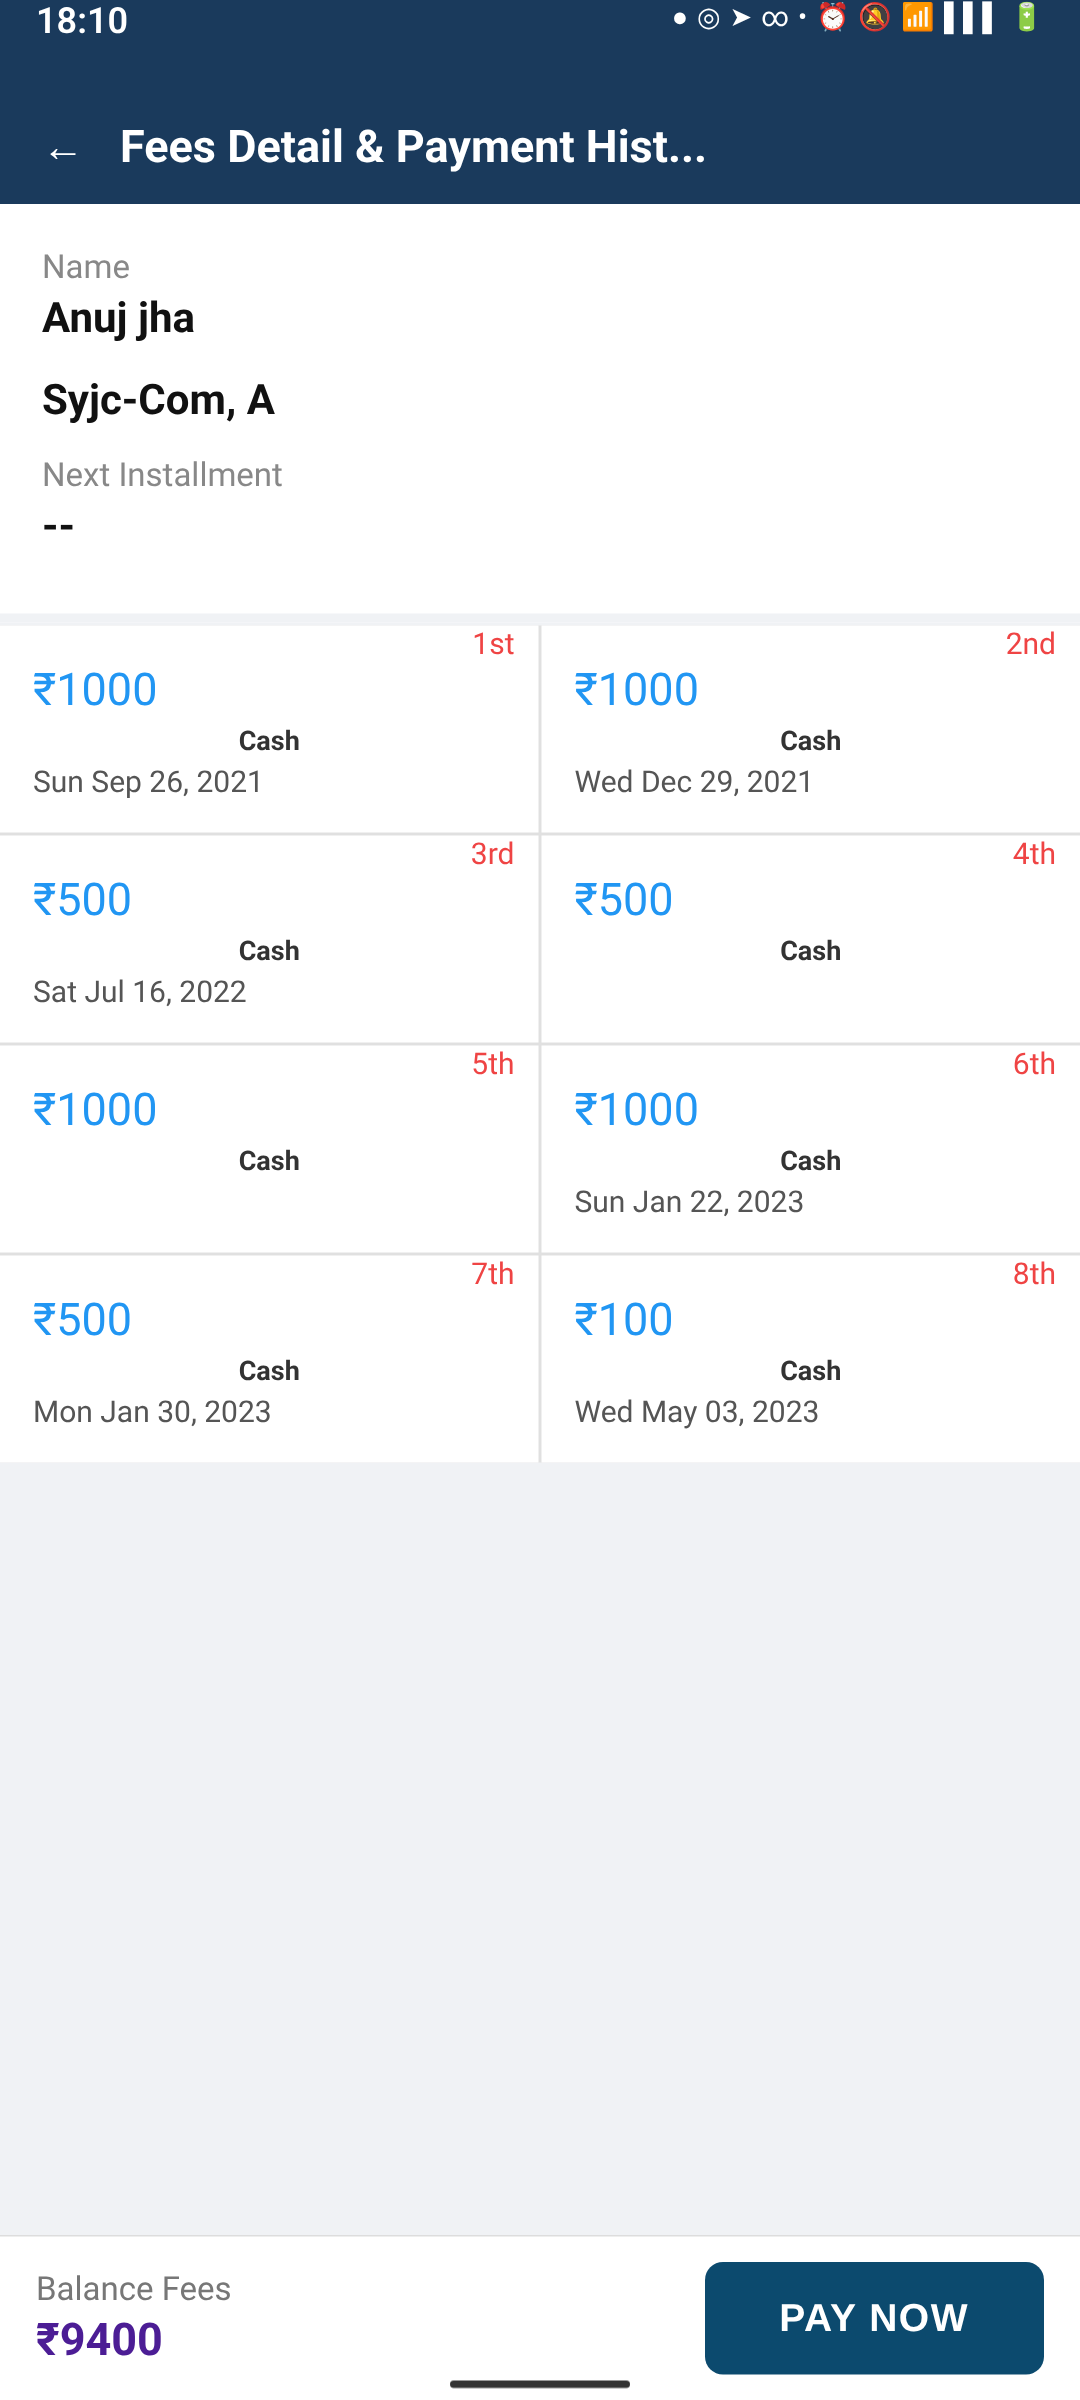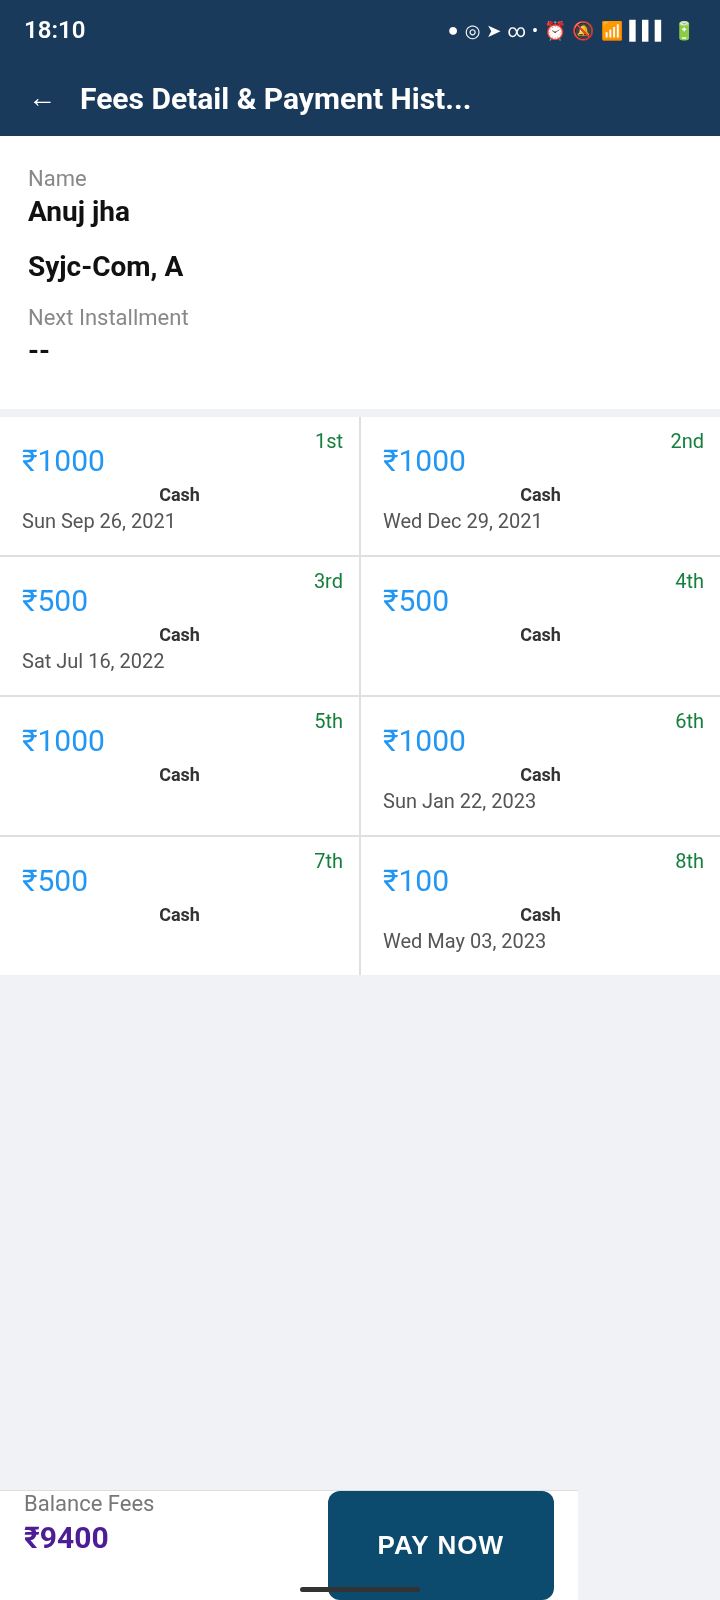--- a/index.html
+++ b/index.html
@@ -11,21 +11,21 @@
       background: #f0f2f5;
       position: relative;
       overflow-x: hidden;
     }
 
     
     .status-bar {
       background: #1a3a5c;
       height: 60px;
       display: flex;
-      align-items: center;
+      align-items: flex-start;
       justify-content: space-between;
       padding: 0 24px;
       color: white;
       font-size: 22px;
     }
     .status-time { font-weight: 600; font-size: 24px; }
     .status-icons { display: flex; align-items: center; gap: 6px; font-size: 18px; }
 
     
     .header {
@@ -107,24 +107,24 @@
       background: #e0e0e0;
       margin-top: 2px;
     }
     .payment-card {
       background: white;
       padding: 20px 22px 22px 22px;
       position: relative;
     }
     .payment-installment {
       position: absolute;
-      top: 12px;
+      top: 0;
       right: 16px;
       font-size: 20px;
-      color: #15803d;
+      color: #ef4444;
     }
     .payment-amount {
       font-size: 30px;
       font-weight: 400;
       color: #2196F3;
       margin-top: 6px;
       margin-bottom: 6px;
     }
     .payment-method {
       font-size: 18px;
@@ -136,24 +136,25 @@
     .payment-date {
       font-size: 20px;
       color: #555;
     }
 
     
     .bottom-bar {
       position: fixed;
       bottom: 0;
       left: 0;
-      width: 578px;
+      width: 720px;
       height: 110px;
       background: white;
       display: flex;
+      align-items: center;
       border-top: 1px solid #ddd;
       padding: 0 24px;
       gap: 20px;
     }
     .balance-section {
       flex: 1;
       text-align: left;
     }
     .balance-label {
       font-size: 22px;
@@ -266,20 +267,21 @@
     <span class="payment-installment">6th</span>
     <div class="payment-amount">₹1000</div>
     <div class="payment-method">Cash</div>
     <div class="payment-date">Sun Jan 22, 2023</div>
   </div>
 
   <div class="payment-card">
     <span class="payment-installment">7th</span>
     <div class="payment-amount">₹500</div>
     <div class="payment-method">Cash</div>
+    <div class="payment-date">Mon Jan 30, 2023</div>
   </div>
 
   <div class="payment-card">
     <span class="payment-installment">8th</span>
     <div class="payment-amount">₹100</div>
     <div class="payment-method">Cash</div>
     <div class="payment-date">Wed May 03, 2023</div>
   </div>
 
 </div>

